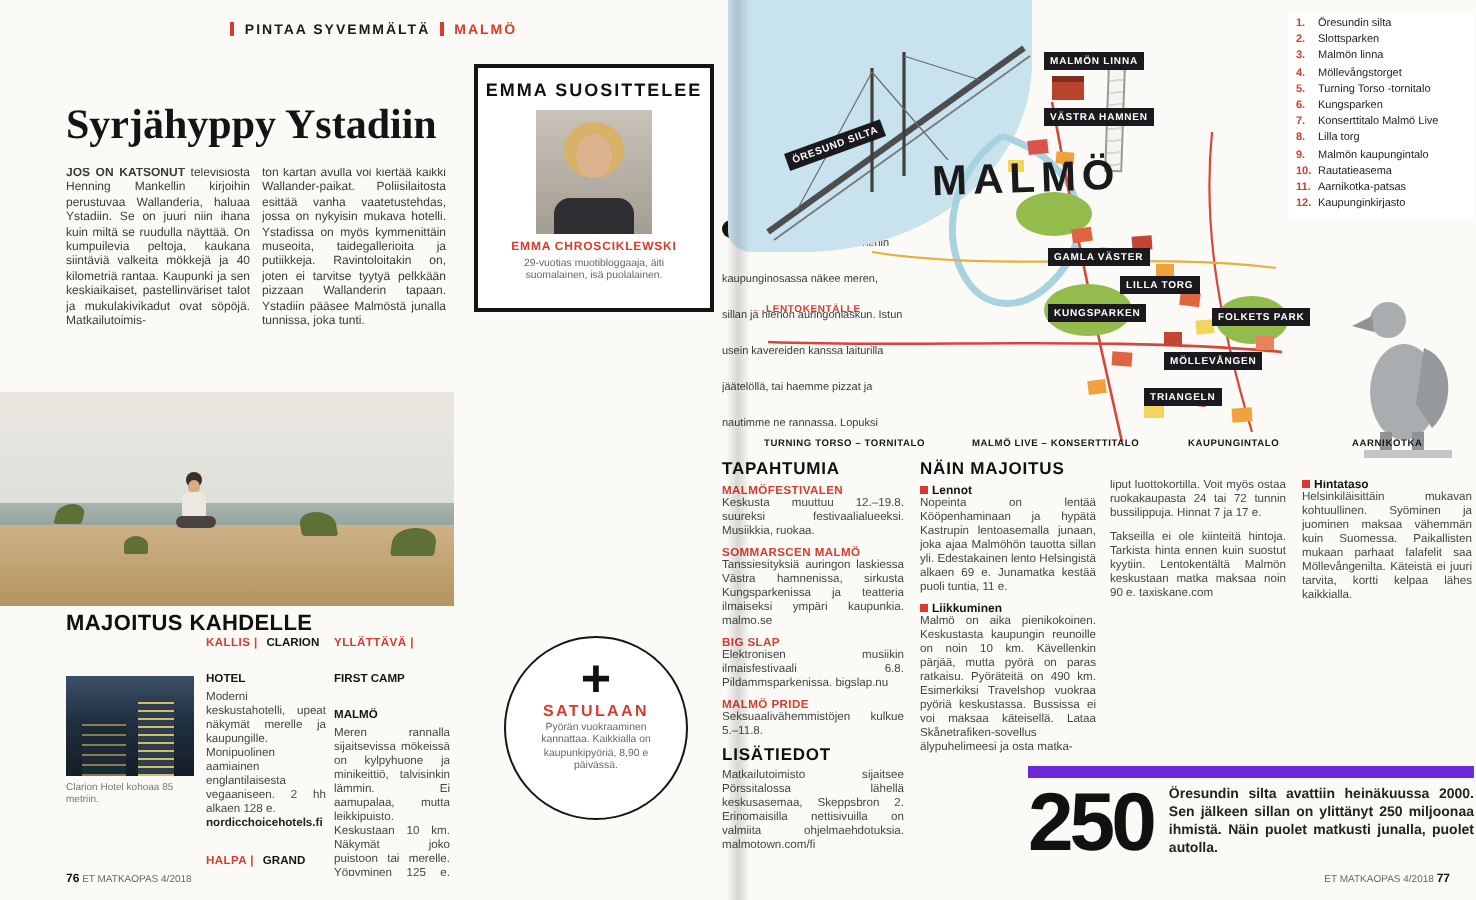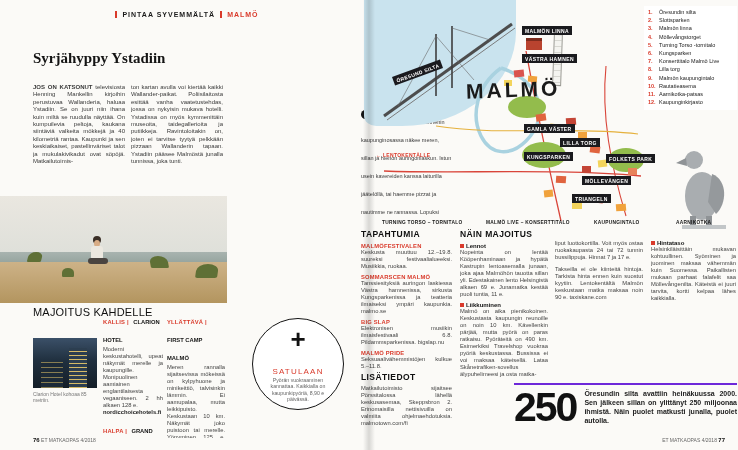--- a/index.html
+++ b/index.html
@@ -10,55 +10,55 @@
   .f5{font-size:5px;line-height:6.2px}
   .f6{font-size:6px;line-height:7.4px}
   .jt{text-align:justify;color:#3a3a3a}
   .red{color:#d93a2b}
   .b{font-weight:bold}
   .serif{font-family:"Liberation Serif",serif}
   
   .hdr{left:0;top:11px;width:369px;text-align:center;font-size:7px;font-weight:bold;letter-spacing:1px;color:#1a1a1a}
   .hbar{display:inline-block;width:2px;height:7px;background:#d93a2b;margin:0 5px;vertical-align:-1px}
   
-  .title{left:33px;top:50px;width:200px;font-size:15px;font-weight:bold;color:#141414}
+  .title{left:33px;top:50px;width:200px;font-size:21px;font-weight:bold;color:#141414}
   .col{height:114px;overflow:hidden}
   
   .beach{left:0;top:196px;width:227px;height:107px;overflow:hidden;background:linear-gradient(#eae7e0 0%,#dfe0da 52%,#a9b4b0 52%,#97a59f 62%,#cdb287 62%,#b3955f 100%)}
   .grass{position:absolute;background:#5f7036;border-radius:50% 50% 10% 10%}
   
-  .majh{font-size:11px;line-height:13px;font-weight:400;letter-spacing:.2px;color:#101010}
+  .majh{font-size:11px;line-height:13px;font-weight:700;letter-spacing:.2px;color:#101010}
   .hoteltag{font-size:5.8px;font-weight:bold;color:#d93a2b;letter-spacing:.2px}
   .hotelname{font-size:5.8px;font-weight:bold;color:#141414}
   .hoteltxt{font-size:5.8px;line-height:7px;color:#444;text-align:justify}
   .hotelurl{font-size:5.8px;font-weight:bold;color:#222}
   .clarion{left:33px;top:338px;width:64px;height:50px;background:linear-gradient(#3b5068 0%,#20303f 45%,#141d27 100%);overflow:hidden}
   
   .ebox{left:237px;top:32px;width:120px;height:124px;border:2px solid #141414;background:#fff;text-align:center;padding-top:6px}
   .eboxtitle{font-size:9px;font-weight:800;letter-spacing:1px;color:#111}
   .ephoto{position:relative;width:58px;height:62px;margin:5px auto 0;background:linear-gradient(#c9c2b8,#a39d92);overflow:hidden}
   .ename{margin-top:4px;font-size:6px;font-weight:800;letter-spacing:.4px;color:#d93a2b}
   .ebio{margin:2px 8px 0;font-size:5.2px;line-height:6.4px;color:#666}
   
   .sat{left:252px;top:318px;width:92px;height:92px;border:1.5px solid #141414;border-radius:50%;background:#fff;text-align:center;padding-top:9px}
   .satplus{font-size:26px;line-height:22px;font-weight:900;color:#111}
-  .sattitle{font-size:8px;font-weight:400;letter-spacing:1.2px;color:#d93a2b;margin-top:17px}
+  .sattitle{font-size:8px;font-weight:700;letter-spacing:1.2px;color:#d93a2b;margin-top:1px}
   .sattxt{font-size:5.2px;line-height:6.4px;color:#666;padding:1px 13px 0}
   
   .tip{margin-bottom:4px}
   .tipnum{float:left;width:9px;height:9px;border-radius:50%;background:#141414;color:#fff;font-size:6px;font-weight:bold;text-align:center;line-height:9px;margin-right:3px}
   .tiptxt{font-size:5.5px;line-height:6.9px;text-align:justify;color:#3a3a3a}
   
   .sechead{font-size:8.5px;font-weight:900;letter-spacing:.4px;color:#101010;margin-bottom:3px}
   .evname{font-size:5.8px;font-weight:bold;color:#d93a2b;letter-spacing:.2px;margin-top:4px}
   .evtxt{font-size:5.8px;line-height:7px;color:#444;text-align:justify}
   .subhead{font-size:6px;font-weight:bold;color:#141414;margin-top:4px}
   .sq{display:inline-block;width:4px;height:4px;background:#d93a2b;margin-right:2px}
   
-  .fact{left:514px;top:383px;width:223px;border-top:2px solid #6d28d9;padding-top:4px;display:flex}
+  .fact{left:514px;top:383px;width:223px;border-top:6px solid #6d28d9;padding-top:4px;display:flex}
   .factnum{font-size:41px;line-height:37px;font-weight:900;letter-spacing:-2px;color:#111;margin-right:8px}
   .facttxt{font-size:7px;line-height:9px;font-weight:bold;color:#222;text-align:justify;flex:1}
   
   .map{left:376px;top:6px;width:361px;height:226px}
   .water{position:absolute;left:-12px;top:-6px;width:152px;height:126px;background:#c9e3ee;border-radius:0 0 75% 8%}
   .ribbon{position:absolute;background:#1a1a1e;color:#fff;font-size:5px;font-weight:bold;letter-spacing:.4px;padding:1.5px 3px;white-space:nowrap}
   .park{position:absolute;background:#93bc4c;border-radius:50%}
   .bld{position:absolute}
   .cityname{position:absolute;left:90px;top:72px;font-size:21px;font-weight:900;letter-spacing:3px;color:#1a1a1a;transform:rotate(-2deg)}
   .torso{position:absolute;left:177px;top:28px;width:9px;height:52px;background:repeating-linear-gradient(175deg,#f4f4f0 0 5px,#d8d8d2 5px 6px);border:0.5px solid #9a9a94;transform:rotate(2deg)}
@@ -119,20 +119,30 @@
     </div>
   </div>
   <div class="abs" style="left:167px;top:310px;width:58px;height:128px;overflow:hidden">
     <div>
       <span class="hoteltag">YLLÄTTÄVÄ |</span> <span class="hotelname">FIRST CAMP MALMÖ</span>
       <div class="hoteltxt">Meren rannalla sijaitsevissa mökeissä on kylpyhuone ja minikeittiö, talvisinkin lämmin. Ei aamupalaa, mutta leikkipuisto. Keskustaan 10 km. Näkymät joko puistoon tai merelle. Yöpyminen 125 e, petejä neljälle.</div>
       
     </div>
   </div>
 
+  <div class="abs ebox">
+    <div class="eboxtitle">EMMA SUOSITTELEE</div>
+    <div class="ephoto">
+      <div class="abs" style="left:14px;top:6px;width:30px;height:28px;border-radius:50%;background:#d9b268"></div>
+      <div class="abs" style="left:20px;top:12px;width:18px;height:22px;border-radius:50%;background:#dbb38e"></div>
+      <div class="abs" style="left:9px;top:44px;width:40px;height:18px;border-radius:8px 8px 0 0;background:#2e2e33"></div>
+    </div>
+    <div class="ename">EMMA CHROSCIKLEWSKI</div>
+    <div class="ebio">29-vuotias muotibloggaaja, äiti suomalainen, isä puolalainen.</div>
+  </div>
 
   <div class="abs sat">
     <div class="satplus">+</div>
     <div class="sattitle">SATULAAN</div>
     <div class="sattxt">Pyörän vuokraaminen kannattaa. Kaikkialla on kaupunkipyöriä, 8,90 e päivässä.</div>
   </div>
 
   <div class="abs" style="left:361px;top:110px;width:91px;height:117px;overflow:hidden">
     <div class="tip"><span class="tipnum">1</span><span class="tiptxt">Modernissa Västra hamnenin kaupunginosassa näkee meren, sillan ja hienon auringonlaskun. Istun usein kavereiden kanssa laiturilla jäätelöllä, tai haemme pizzat ja nautimme ne rannassa. Lopuksi käyn uimassa Scaniabadetissa.</span></div>
 

